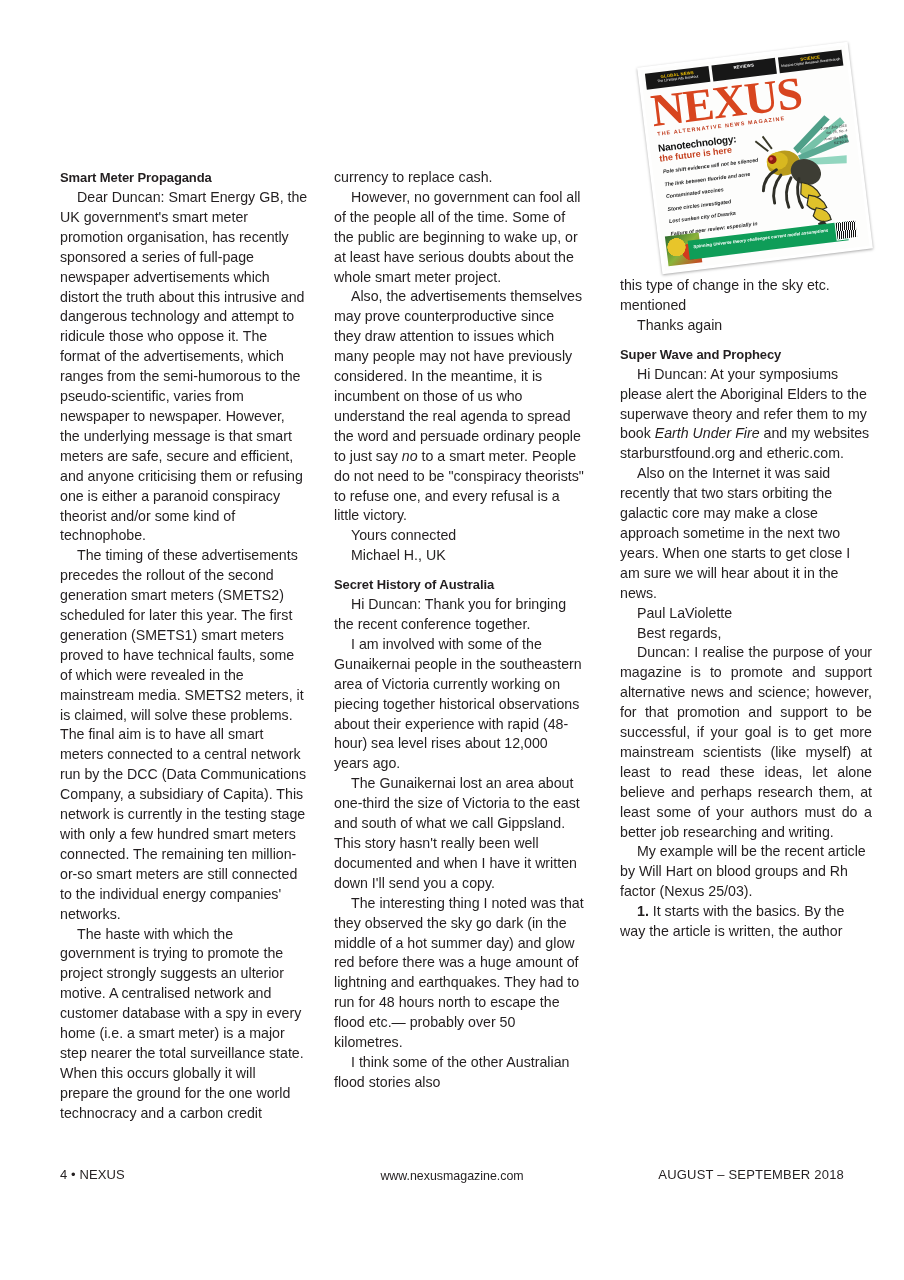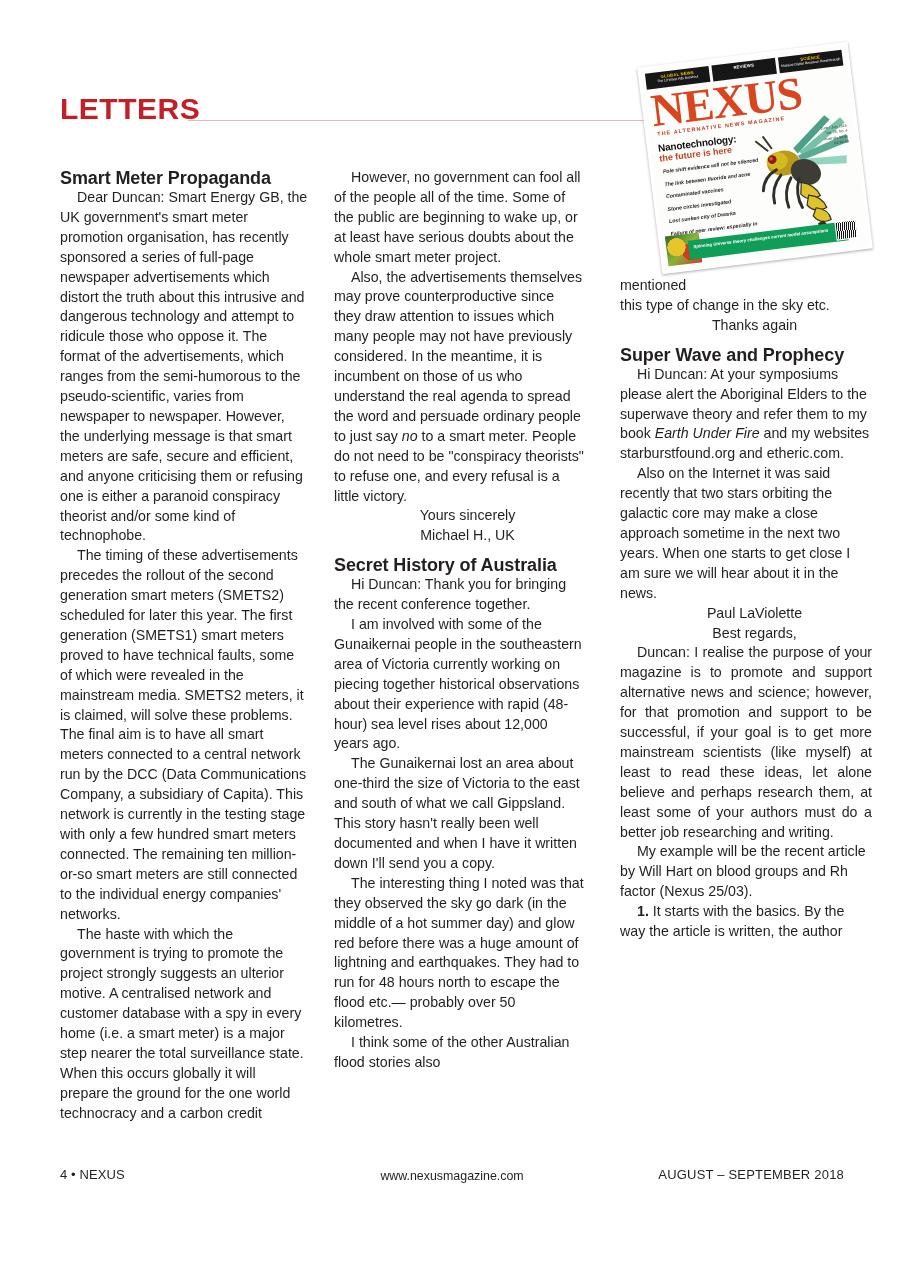--- a/index.html
+++ b/index.html
@@ -222,25 +222,25 @@
   }
   #col1 { left: 60px;  top: 168px; width: 248px; }
   #col2 { left: 334px; top: 168px; width: 250px; }
   #col3 { left: 620px; top: 276px; width: 252px; }
 
   .col p {
     margin: 0;
     text-indent: 17px;
   }
   .col p.noindent { text-indent: 0; }
-  .col p.sig { text-indent: 17px; text-align: center; }
+  .col p.sig { text-indent: 17px; }
 
   h2.letter-head {
     margin: 0 0 0 0;
-    font-size: 18px;
+    font-size: 13px;
     font-weight: bold;
     line-height: 20px;
     color: #231f20;
     letter-spacing: -0.1px;
   }
   h2.spaced { margin-top: 9px; }
 
   em { font-style: italic; }
 
   
@@ -267,24 +267,20 @@
     position: absolute; right: 0; top: 0;
     font-size: 13px;
     letter-spacing: 0.2px;
   }
 </style>
 </head>
 <body>
 
 <div class="page">
 
-  <div class="masthead">
-    <div class="masthead-title">LETTERS</div>
-    <div class="masthead-rule"></div>
-  </div>
 
   <div class="cover-wrap">
     <div class="cover">
       <div class="cover-inner">
 
         <div class="cover-topbar">
           <div class="cover-tab">
             <b>GLOBAL NEWS</b>
             <span>The 10 Worst Ads Breakout</span>
           </div>
@@ -355,35 +351,36 @@
   </div>
 
   <div class="col" id="col1">
       <h2 class="letter-head">Smart Meter Propaganda</h2>
       <p>Dear Duncan: Smart Energy GB, the UK government's smart meter promotion organisation, has recently sponsored a series of full-page newspaper advertisements which distort the truth about this intrusive and dangerous technology and attempt to ridicule those who oppose it. The format of the advertisements, which ranges from the semi-humorous to the pseudo-scientific, varies from newspaper to newspaper. However, the underlying message is that smart meters are safe, secure and efficient, and anyone criticising them or refusing one is either a paranoid conspiracy theorist and/or some kind of technophobe.</p>
       <p>The timing of these advertisements precedes the rollout of the second generation smart meters (SMETS2) scheduled for later this year. The first generation (SMETS1) smart meters proved to have technical faults, some of which were revealed in the mainstream media. SMETS2 meters, it is claimed, will solve these problems. The final aim is to have all smart meters connected to a central network run by the DCC (Data Communications Company, a subsidiary of Capita). This network is currently in the testing stage with only a few hundred smart meters connected. The remaining ten million-or-so smart meters are still connected to the individual energy companies' networks.</p>
       <p>The haste with which the government is trying to promote the project strongly suggests an ulterior motive. A centralised network and customer database with a spy in every home (i.e. a smart meter) is a major step nearer the total surveillance state. When this occurs globally it will prepare the ground for the one world technocracy and a carbon credit</p>
     </div>
 
   <div class="col" id="col2">
+      <p class="noindent">currency to replace cash.</p>
       <p>However, no government can fool all of the people all of the time. Some of the public are beginning to wake up, or at least have serious doubts about the whole smart meter project.</p>
       <p>Also, the advertisements themselves may prove counterproductive since they draw attention to issues which many people may not have previously considered. In the meantime, it is incumbent on those of us who understand the real agenda to spread the word and persuade ordinary people to just say <span><em>no</em> to a smart meter.  People do not need to be "conspiracy theorists" to refuse one, and every refusal is a little victory.</span></p>
-      <p class="sig">Yours sincerely</p>
+      <p class="sig">Yours connected</p>
       <p class="sig">Michael H., UK</p>
       <h2 class="letter-head spaced">Secret History of Australia</h2>
       <p>Hi Duncan: Thank you for bringing the recent conference together.</p>
       <p>I am involved with some of the Gunaikernai people in the southeastern area of Victoria currently working on piecing together historical observations about their experience with rapid (48-hour) sea level rises about 12,000 years ago.</p>
       <p>The Gunaikernai lost an area about one-third the size of Victoria to the east and south of what we call Gippsland. This story hasn't really been well documented and when I have it written down I'll send you a copy.</p>
       <p>The interesting thing I noted was that they observed the sky go dark (in the middle of a hot summer day) and glow red before there was a huge amount of lightning and earthquakes. They had to run for 48 hours north to escape the flood etc.— probably over 50 kilometres.</p>
       <p>I think some of the other Australian flood stories also</p>
     </div>
 
   <div class="col" id="col3">
+      <p class="noindent">this type of change in the sky etc.</p>
       <p class="noindent">mentioned</p>
-      <p class="noindent">this type of change in the sky etc.</p>
       <p class="sig">Thanks again</p>
       <h2 class="letter-head spaced">Super Wave and Prophecy</h2>
       <p>Hi Duncan: At your symposiums please alert the Aboriginal Elders to the superwave theory and refer them to my book <em>Earth Under Fire</em> and my websites starburstfound.org and etheric.com.</p>
       <p>Also on the Internet it was said recently that two stars orbiting the galactic core may make a close approach sometime in the next two years. When one starts to get close I am sure we will hear about it in the news.</p>
       <p class="sig">Paul LaViolette</p>
       <p class="sig">Best regards,</p>
       <p style="text-align: justify;">Duncan:  I realise the purpose of your magazine is to promote and support alternative news and science; however, for that promotion and support to be successful, if your goal is to get more mainstream scientists (like myself) at least to read these ideas, let alone believe and perhaps research them, at least some of your authors must do a better job researching and writing.</p>
       <p>My example will be the recent article by Will Hart on blood groups and Rh factor (Nexus 25/03).</p>
       <p><b>1.</b> It starts with the basics. By the way the article is written, the author</p>
     </div>

